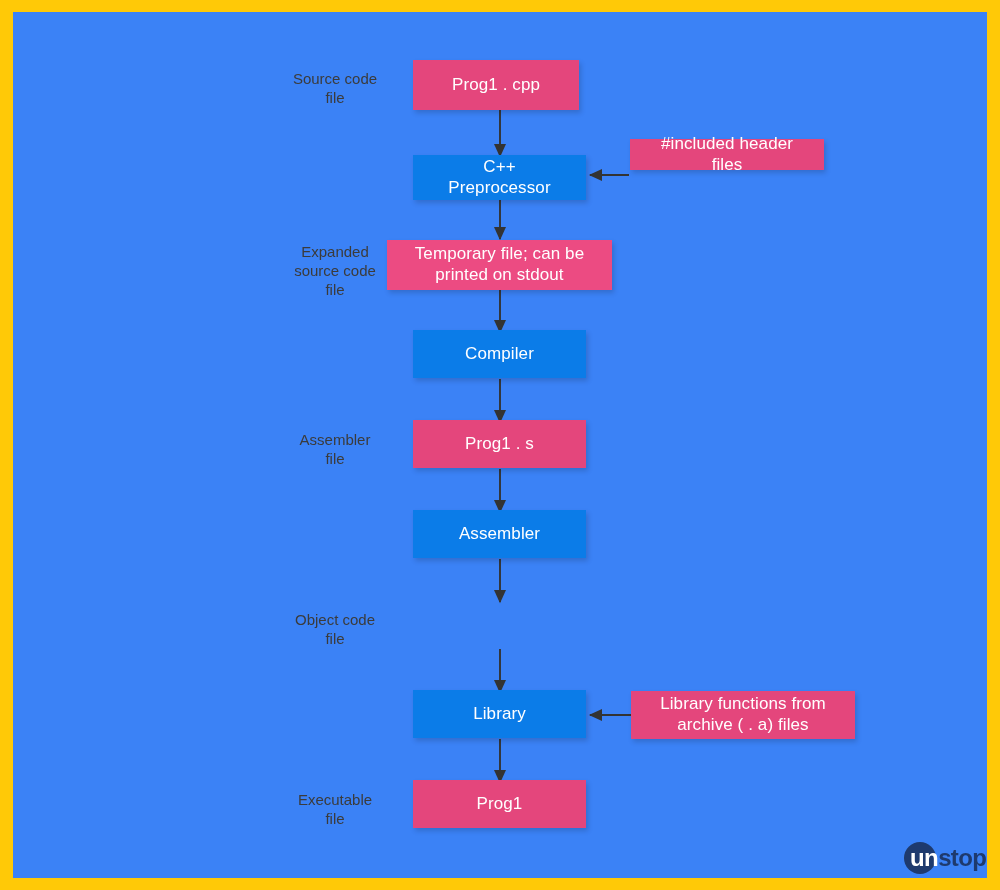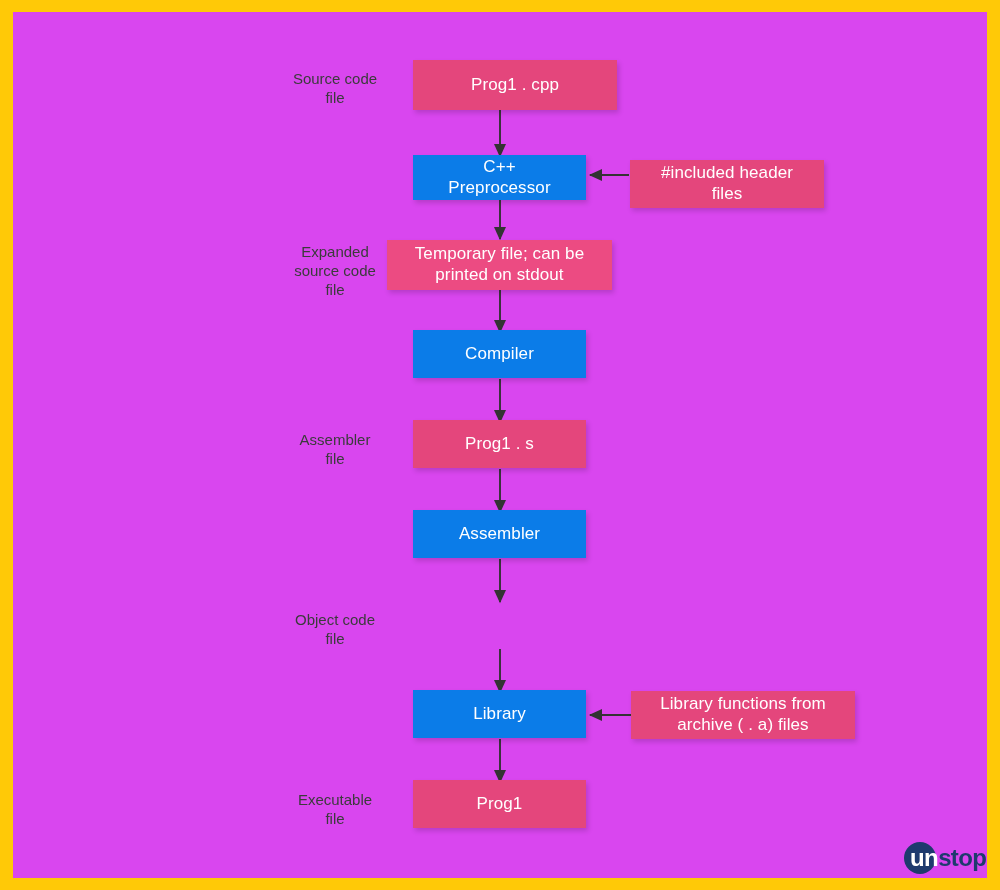--- a/index.html
+++ b/index.html
@@ -22,21 +22,21 @@
     left: 0; top: 0;
     width: 1000px;
     height: 890px;
     background: #FFC907;
   }
   #canvas {
     position: absolute;
     left: 13px; top: 12px;
     width: 974px;
     height: 866px;
-    background: #d946ef;
+    background: #3b82f6;
   }
 
   
   .node {
     position: absolute;
     display: flex;
     align-items: center;
     justify-content: center;
     text-align: center;
     color: #ffffff;
@@ -149,40 +149,40 @@
 
     <div class="caption" style="left:256px; top:418px; width:132px;">Assembler
 file</div>
 
     <div class="caption" style="left:256px; top:598px; width:132px;">Object code
 file</div>
 
     <div class="caption" style="left:256px; top:778px; width:132px;">Executable
 file</div>
 
-    <div class="node pink" style="left:400px; top:48px; width:204px; height:50px;">Prog1 . cpp</div>
+    <div class="node pink" style="left:400px; top:48px; width:166px; height:50px;">Prog1 . cpp</div>
 
     <div class="node blue" style="left:400px; top:143px; width:173px; height:45px; white-space:pre-line;">C++
 Preprocessor</div>
 
     <div class="node blue" style="left:400px; top:318px; width:173px; height:48px;">Compiler</div>
 
     <div class="node pink-soft" style="left:374px; top:228px; width:225px; height:50px; white-space:pre-line;">Temporary file;  can be
 printed on stdout</div>
 
     <div class="node pink" style="left:400px; top:408px; width:173px; height:48px;">Prog1 . s</div>
 
     <div class="node blue" style="left:400px; top:498px; width:173px; height:48px;">Assembler</div>
 
 
     <div class="node blue" style="left:400px; top:678px; width:173px; height:48px;">Library</div>
 
     <div class="node pink" style="left:400px; top:768px; width:173px; height:48px;">Prog1</div>
 
-    <div class="node pink" style="left:617px; top:148px; width:194px; height:48px; white-space:pre-line;">#included header
+    <div class="node pink" style="left:617px; top:127px; width:194px; height:31px; white-space:pre-line;">#included header
 files</div>
 
     <div class="node pink" style="left:618px; top:679px; width:224px; height:48px; white-space:pre-line;">Library functions from
 archive ( . a) files</div>
 
     <div id="logo">
       <div class="mark">
         <div class="disc"></div>
         <div class="word"><span class="un">un</span><span class="stop">stop</span></div>
       </div>

